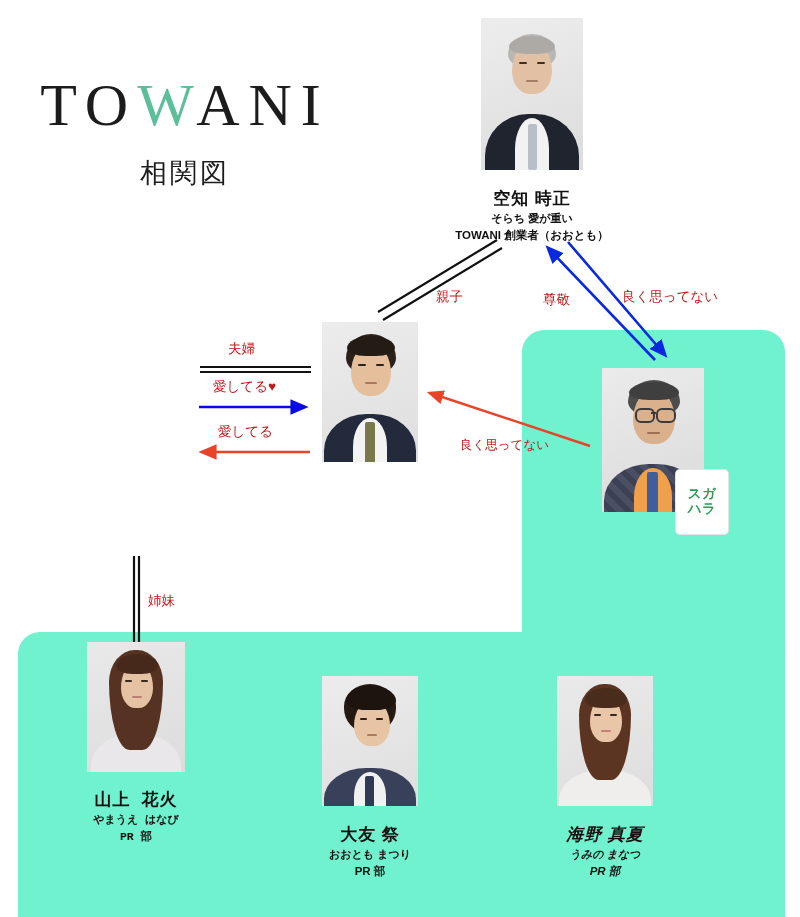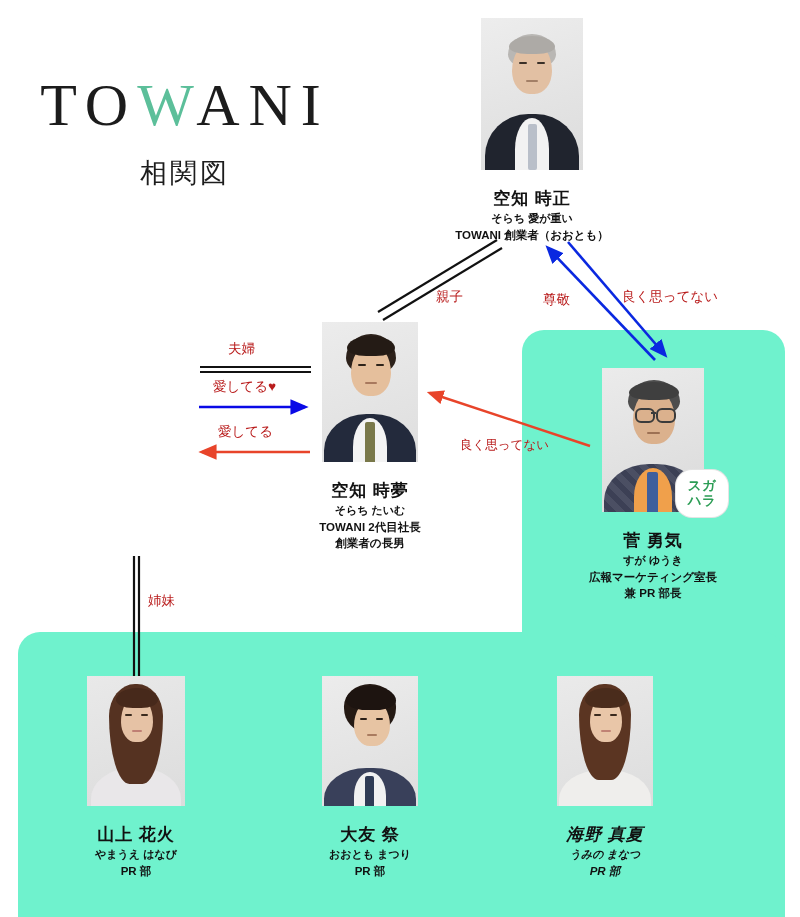--- a/index.html
+++ b/index.html
@@ -143,22 +143,22 @@
     white-space: nowrap;
   }
   .rel-label.sm { font-size: 12.5px; }
 
   
   #badge-sugahara {
     position: absolute;
     left: 676px;
     top: 470px;
     width: 52px;
-    height: 47px;
-    border-radius: 16px;
+    height: 64px;
+    border-radius: 4px;
     background: #ffffff;
     box-shadow: 0 0 0 1px #e4e4e4;
     display: flex;
     flex-direction: column;
     align-items: center;
     justify-content: center;
     line-height: 1.08;
   }
   #badge-sugahara span {
     font-size: 13.5px;
@@ -273,57 +273,45 @@
       <div class="bg" style="background:linear-gradient(160deg,#ececec,#dedede);"></div>
       <div class="body-sh" style="left:2px; top:92px; width:92px; height:52px; background:#232a3c;"></div>
       <div class="shirt" style="left:31px; top:96px; width:34px; height:48px; background:#f3f3f3;"></div>
       <div class="tie" style="left:43px; top:100px; width:10px; height:44px; background:#79784a; border-radius:2px;"></div>
       <div class="hair" style="left:24px; top:12px; width:50px; height:40px; background:#2c211a;"></div>
       <div class="head" style="left:29px; top:22px; width:40px; height:52px; background:#e5bf9c;"></div>
       <div class="hair" style="left:25px; top:14px; width:48px; height:20px; background:#241b15;"></div>
       <div style="position:absolute; left:36px; top:42px; width:8px; height:2.4px; background:#2e231a; border-radius:2px;"></div>
       <div style="position:absolute; left:54px; top:42px; width:8px; height:2.4px; background:#2e231a; border-radius:2px;"></div>
       <div style="position:absolute; left:43px; top:60px; width:12px; height:2px; background:#a8795e; border-radius:2px;"></div>
-    </div>
-    <div class="ptxt">
-      <div class="p-name">空知 時夢</div>
-      <div class="p-kana">そらち たいむ</div>
-      <div class="p-role">TOWANI 2代目社長</div>
-      <div class="p-role">創業者の長男</div>
     </div>
   </div>
 
   <div class="person" style="left:553px; top:368px; width:200px;">
     <div class="photo" style="width:102px; height:144px;">
       <div class="bg" style="background:linear-gradient(160deg,#ebebeb,#dadada);"></div>
       <div class="body-sh" style="left:2px; top:96px; width:98px; height:52px; background:repeating-linear-gradient(45deg,#4b4f63 0 6px,#3c4055 6px 12px);"></div>
       <div class="shirt" style="left:32px; top:100px; width:38px; height:48px; background:#f0a04b;"></div>
       <div class="tie" style="left:45px; top:104px; width:11px; height:44px; background:#3f5f9c; border-radius:2px;"></div>
       <div class="hair" style="left:26px; top:12px; width:52px; height:36px; background:#4d4d4d;"></div>
       <div class="head" style="left:31px; top:22px; width:42px; height:54px; background:#dbb18d;"></div>
       <div class="hair" style="left:27px; top:14px; width:50px; height:18px; background:#3f3f3f;"></div>
       <div class="glasses" style="left:33px; top:40px; width:16px; height:11px;"></div>
       <div class="glasses" style="left:54px; top:40px; width:16px; height:11px;"></div>
       <div style="position:absolute; left:49px; top:44px; width:5px; height:2px; background:#3b3b3b;"></div>
       <div style="position:absolute; left:45px; top:64px; width:13px; height:2px; background:#9d7154; border-radius:2px;"></div>
     </div>
-    <div class="ptxt">
-      <div class="p-name">菅 勇気</div>
-      <div class="p-kana">すが ゆうき</div>
-      <div class="p-role">広報マーケティング室長</div>
-      <div class="p-role">兼 PR 部長</div>
-    </div>
   </div>
 
   <div id="badge-sugahara">
     <span>スガ</span>
     <span>ハラ</span>
   </div>
 
-  <div class="person" style="left:36px; top:676px; width:200px;">
+  <div class="person" style="left:36px; top:642px; width:200px;font-family:Liberation Mono, monospace;">
     <div class="photo" style="width:98px; height:130px;">
       <div class="bg" style="background:linear-gradient(160deg,#e9e9e9,#dcdcdc);"></div>
       <div class="body-sh" style="left:4px; top:92px; width:90px; height:44px; background:#e9e7e9;"></div>
       <div class="hair" style="left:22px; top:8px; width:54px; height:100px; background:#553221; border-radius:48% 48% 38% 38% / 32% 32% 68% 68%;"></div>
       <div class="head" style="left:34px; top:20px; width:32px; height:46px; background:#e6c2a5;"></div>
       <div class="hair" style="left:29px; top:12px; width:42px; height:20px; background:#47291b;"></div>
       <div style="position:absolute; left:38px; top:38px; width:7px; height:2.2px; background:#3a2a1e; border-radius:2px;"></div>
       <div style="position:absolute; left:54px; top:38px; width:7px; height:2.2px; background:#3a2a1e; border-radius:2px;"></div>
       <div style="position:absolute; left:45px; top:54px; width:10px; height:2px; background:#bf7f74; border-radius:2px;"></div>
     </div>

